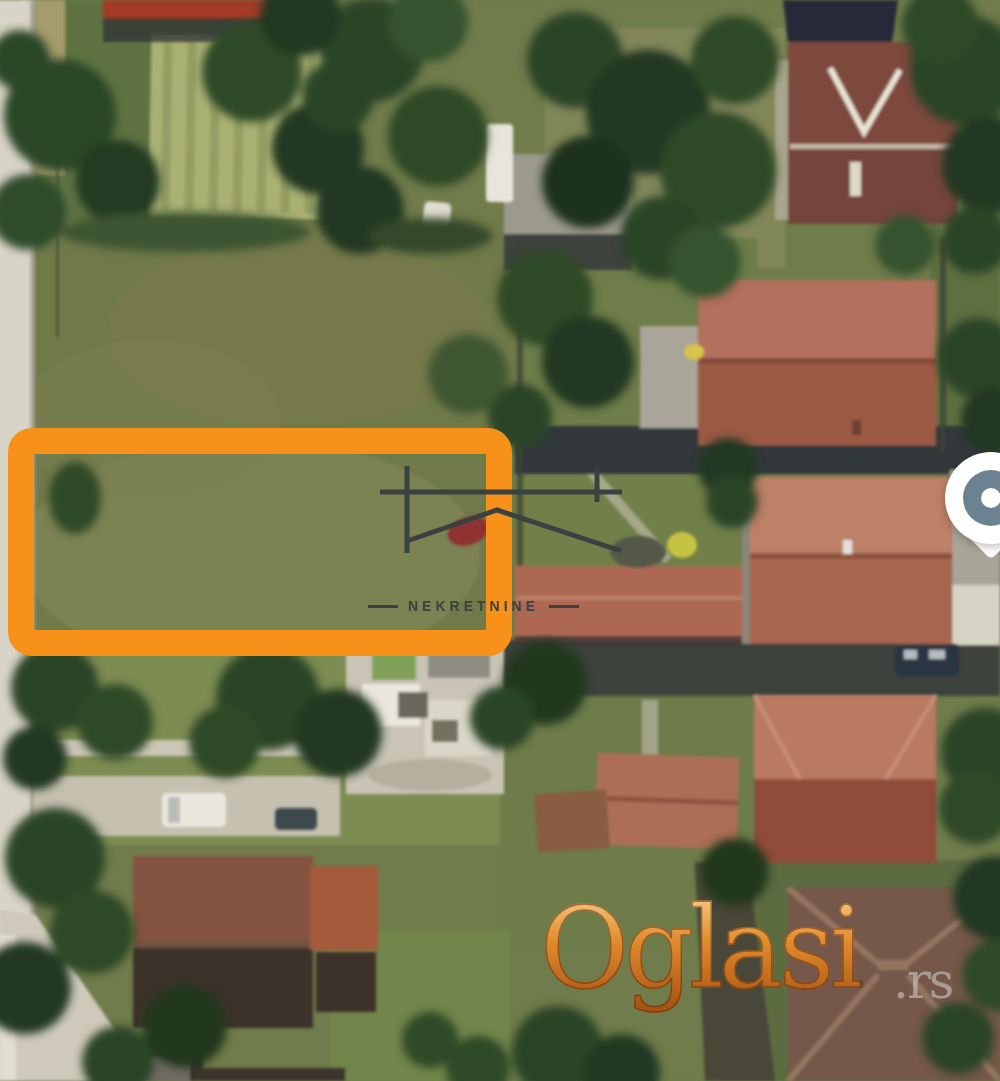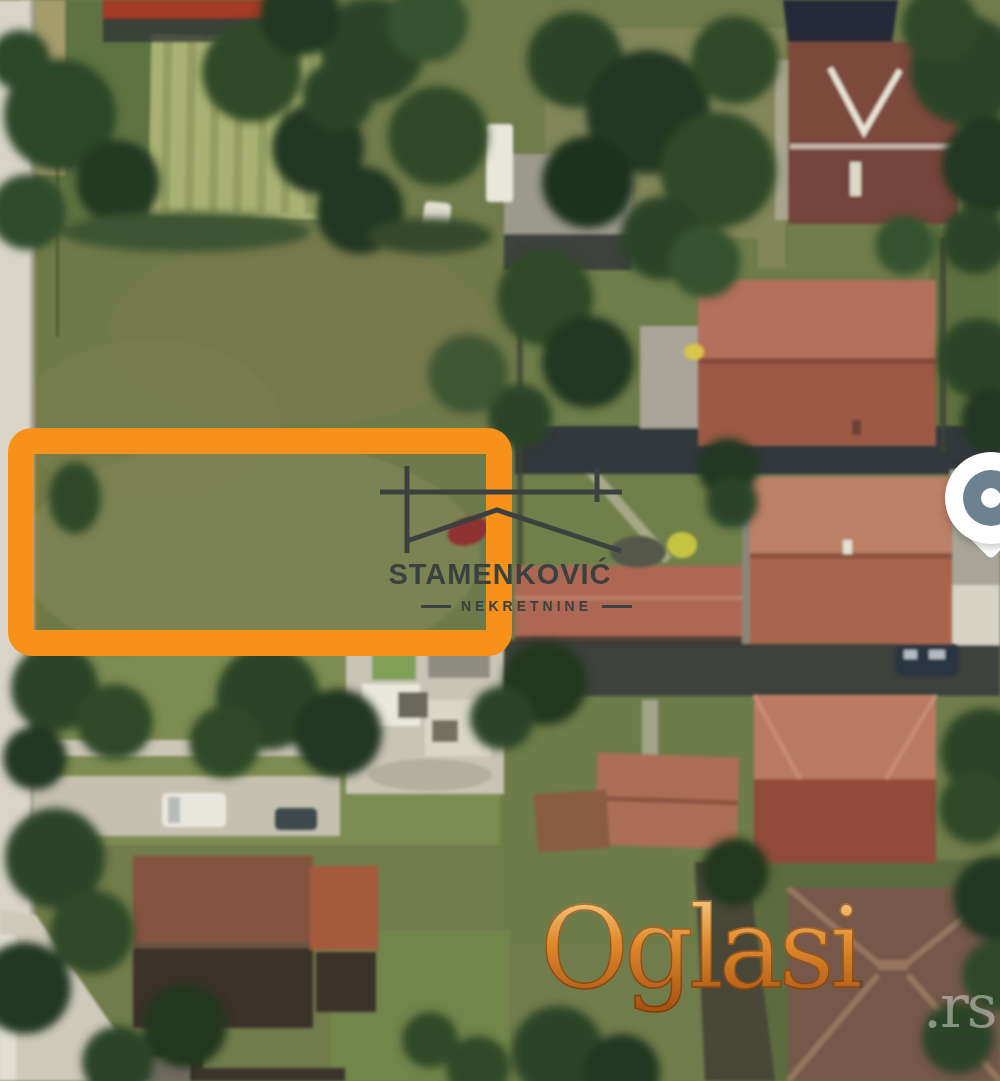--- a/index.html
+++ b/index.html
@@ -14,43 +14,43 @@
     position:absolute; left:8px; top:428px; width:504px; height:228px;
     border:26px solid var(--highlight,#f79119); border-radius:24px;
     box-sizing:border-box;
   }
 
   
   .agency-logo { position:absolute; left:368px; top:452px; width:264px; height:170px; color:var(--logo,#3b4140); }
   .logo-icon { position:absolute; left:0; top:0; }
   .logo-name { position:absolute; top:106px; width:100%; text-align:center;
     font-weight:bold; font-size:29px; letter-spacing:1px; white-space:nowrap; }
-  .logo-subrow { position:absolute; top:146px; width:100%; display:flex; align-items:center; justify-content:flex-end; gap:10px; }
+  .logo-subrow { position:absolute; top:146px; width:100%; display:flex; align-items:center; justify-content:flex-start; gap:10px; }
   .logo-dash { width:30px; height:3px; background:currentColor; }
   .logo-sub { font-weight:bold; font-size:14px; letter-spacing:4px; white-space:nowrap; }
 
   
   .map-pin { position:absolute; left:944px; top:450px; width:120px; height:120px; }
   .pin-tail { position:absolute; left:29px; top:66px; width:36px; height:36px; background:#fff; transform:rotate(45deg); border-radius:5px; }
   .pin-outer { position:absolute; left:1px; top:2px; width:92px; height:92px; background:#fff; border-radius:50%; box-shadow:0 3px 8px rgba(0,0,0,.25); }
   .pin-inner { position:absolute; left:19px; top:20px; width:56px; height:56px; background:var(--pin,#6d8291); border-radius:50%; }
   .pin-dot  { position:absolute; left:37px; top:38px; width:20px; height:20px; background:#fff; border-radius:50%; }
 
   
   .watermark { position:absolute; left:540px; top:884px; width:460px; height:190px;
     font-family:"DejaVu Serif", serif; font-weight:normal; }
   .watermark-main {
     display:inline-block; font-size:112px; line-height:1.15; letter-spacing:-5px;
     transform:scaleX(.97); transform-origin:left top;
     background:linear-gradient(180deg, var(--wm_light,#f8cf8a) 5%, #e08a2e 45%, var(--wm_dark,#a85312) 95%);
     -webkit-background-clip:text; background-clip:text; color:transparent;
     -webkit-text-stroke:1.5px rgba(96,44,8,.55);
   }
-  .watermark-tld { position:absolute; left:353px; top:87px; font-size:60px;
-    color:rgba(212,212,210,.55); letter-spacing:-2px;margin-left:30px; }
+  .watermark-tld { position:absolute; left:353px; top:68px; font-size:50px;
+    color:rgba(212,212,210,.55); letter-spacing:-2px; }
 </style>
 </head>
 <body>
 
 <div class="stage">
 
   <svg class="photo" width="1000" height="1081" viewBox="0 0 1000 1081">
     <defs>
       <filter id="soft" x="-5%" y="-5%" width="110%" height="110%">
           <feGaussianBlur stdDeviation="1.6"></feGaussianBlur>
@@ -272,21 +272,20 @@
 
   <div class="agency-logo">
     <svg class="logo-icon" width="264" height="106" viewBox="0 0 264 106">
       <g fill="none" stroke="currentColor" stroke-width="5">
         <line x1="12" y1="40" x2="254" y2="40"></line>
         <line x1="39" y1="14" x2="39" y2="101"></line>
         <line x1="229" y1="16" x2="229" y2="50"></line>
         <polyline points="39,89 129,58 253,99"></polyline>
       </g>
     </svg>
-    <div class="logo-name">STAMENKOVIĆ</div>
     <div class="logo-subrow">
       <span class="logo-dash"></span>
       <span class="logo-sub">NEKRETNINE</span>
       <span class="logo-dash"></span>
     </div>
   </div>
 
   <div class="map-pin">
     <div class="pin-tail"></div>
     <div class="pin-outer"></div>

